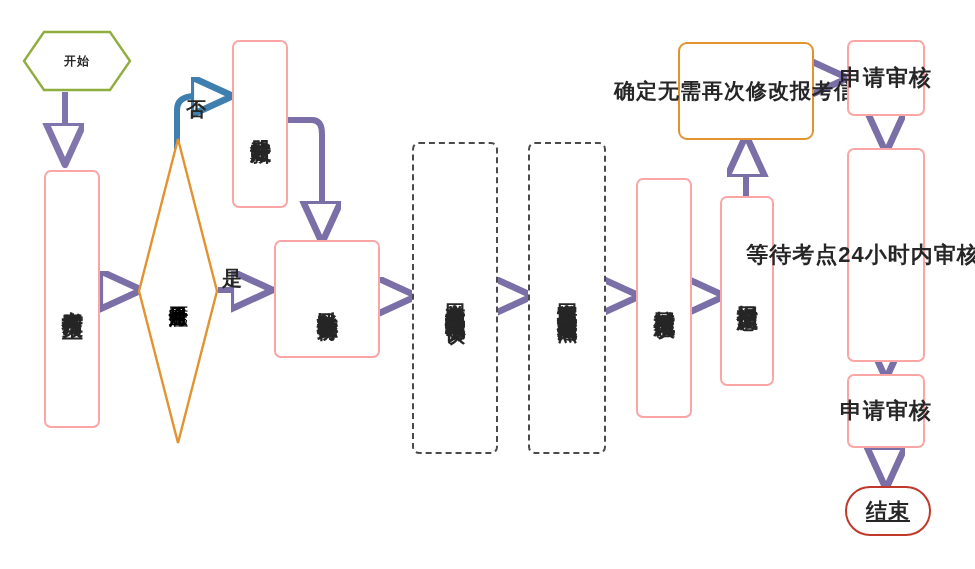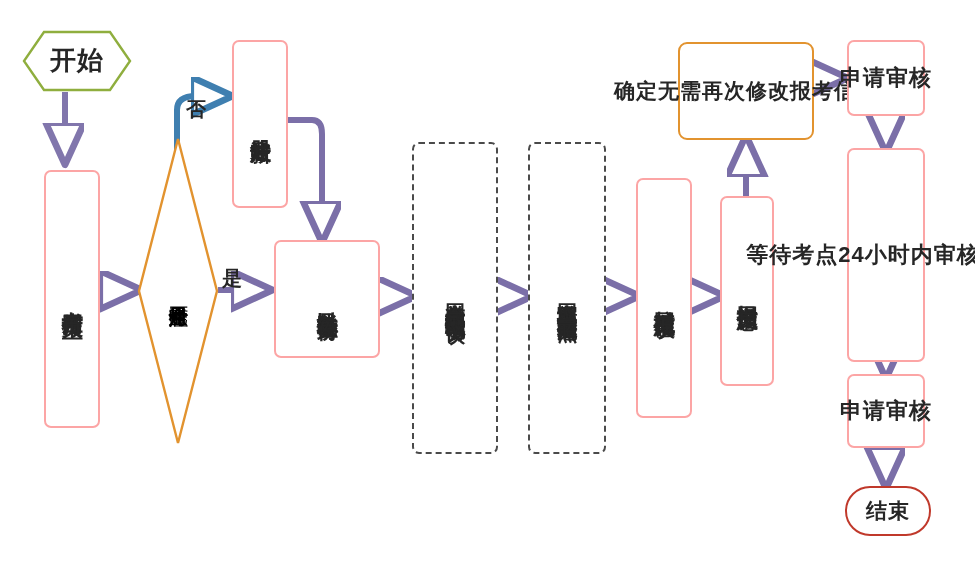--- a/index.html
+++ b/index.html
@@ -51,20 +51,21 @@
   }
   .box-orange {
     border: 2px solid #e2932f;
     border-radius: 9px;
     background: #ffffff;
   }
   .box-red {
     border: 2px solid #c0392b;
     border-radius: 25px;
     background: #ffffff;
+    text-decoration: underline;
   }
   .hex-wrap {
     position: absolute;
   }
   .hex-wrap svg { position: absolute; top: 0; left: 0; }
   .hex-label {
     position: absolute;
     inset: 0;
     display: flex;
     align-items: center;
@@ -140,21 +141,21 @@
       <path d="M886,362 L886,374" marker-end="url(#ar)" stroke-width="6"></path>
 
       <path d="M886,448 L886,484" marker-end="url(#ar)" stroke-width="6"></path>
     </g>
   </svg>
 
   <div class="hex-wrap" style="left:22px; top:30px; width:110px; height:62px;">
     <svg width="110" height="62" viewBox="0 0 110 62">
       <polygon points="22,2 88,2 108,31 88,60 22,60 2,31" fill="#ffffff" stroke="#8fae3e" stroke-width="2.4"></polygon>
     </svg>
-    <div class="hex-label htext" style="font-size:26px;">开始</div>
+    <div class="hex-label htext" style="font-size:12px;">开始</div>
   </div>
 
   <div class="node box" style="left:44px; top:170px; width:56px; height:258px;">
     <div class="vtext" style="font-size:21px;">考生打开网报主页</div>
   </div>
 
   <div class="diamond-wrap" style="left:136px; top:136px; width:84px; height:310px;">
     <svg width="84" height="310" viewBox="0 0 84 310">
       <polygon points="42,3 81,155 42,307 3,155" fill="#ffffff" stroke="#e2932f" stroke-width="2.4"></polygon>
     </svg>

